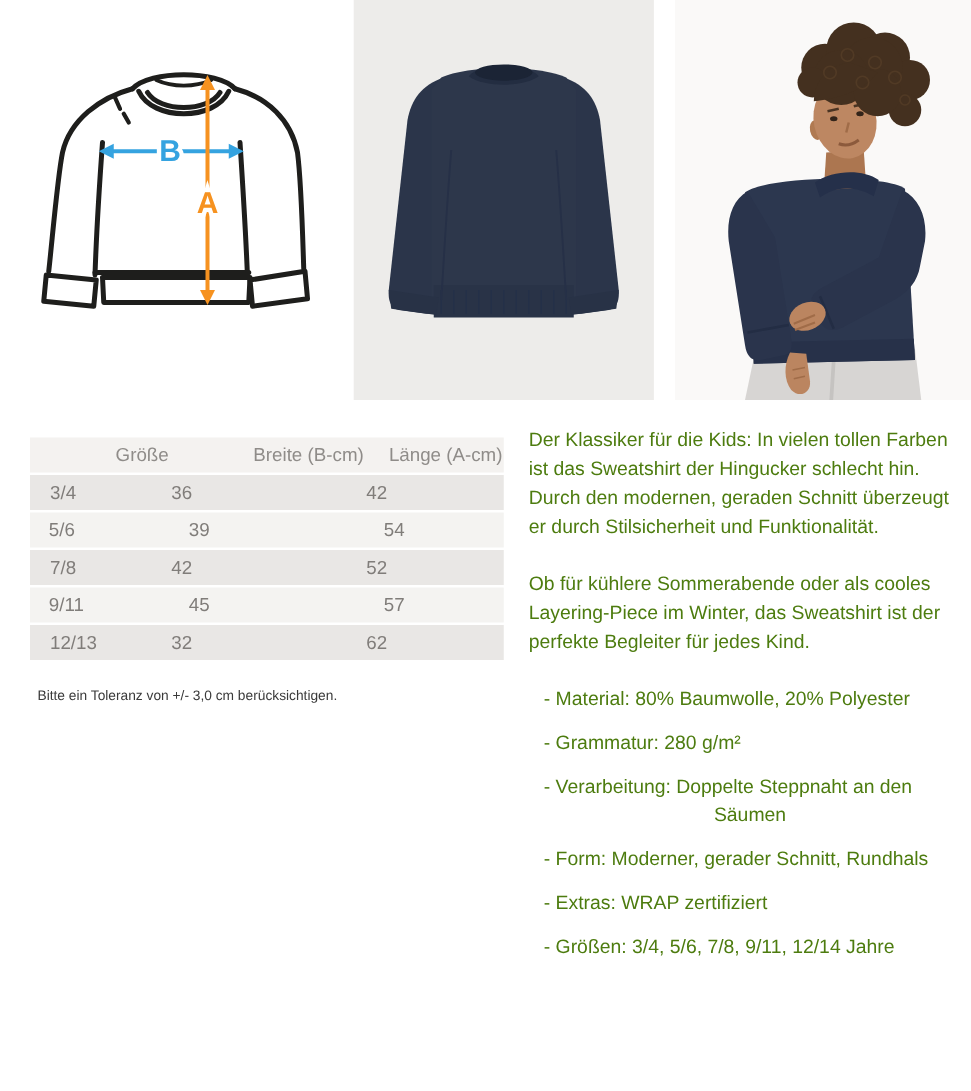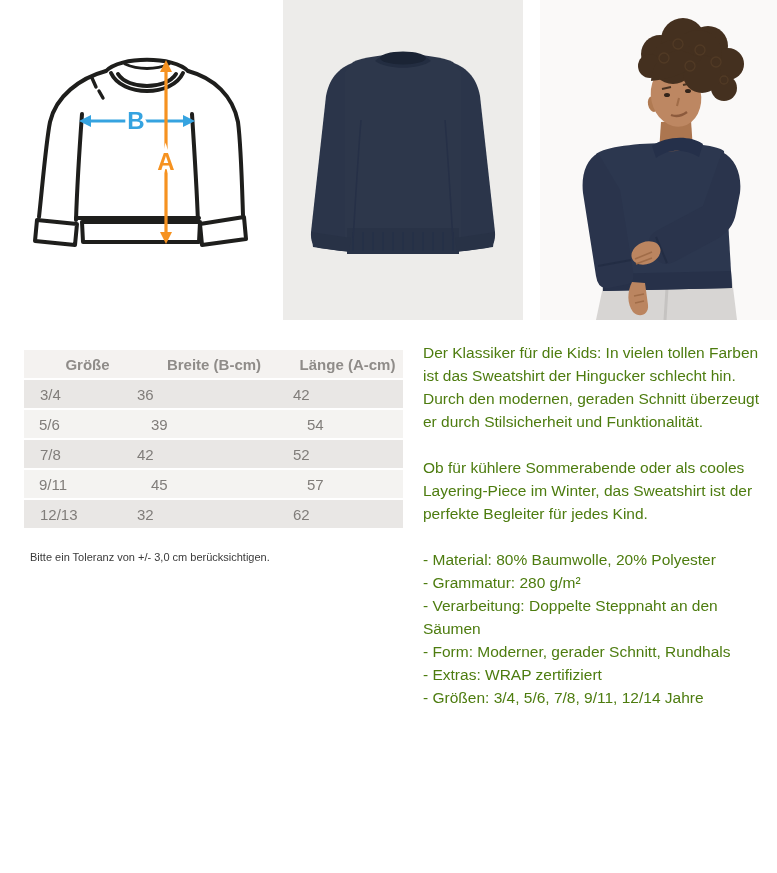--- a/index.html
+++ b/index.html
@@ -8,36 +8,36 @@
 
   
   .diagram-wrap{position:absolute;left:32px;top:50px;width:216px;height:205px;}
   .product-photo{position:absolute;left:283px;top:0;width:240px;height:320px;background:#edecea;}
   .model-photo{position:absolute;left:540px;top:0;width:237px;height:320px;background:#faf9f8;}
   .diagram-wrap svg,.product-photo svg,.model-photo svg{display:block;width:100%;height:100%;}
 
   
   .size-table{position:absolute;left:24px;top:348px;width:379px;
               border-collapse:separate;border-spacing:0 2px;font-size:15px;}
-  .size-table th{font-weight:bold;color:#8f8c89;background:#f4f2f0;text-align:center;height:26px;margin-left:30px;}
+  .size-table th{font-weight:normal;color:#8f8c89;background:#f4f2f0;text-align:right;height:26px;margin-left:30px;}
   .size-table td{color:#807d7a;height:26px;margin-left:16px;}
   .size-table tr.odd td{background:#e9e7e5;}
   .size-table tr.even td{background:#f4f3f1;padding-left:15px;}
   .size-table th:first-child,.size-table td:first-child{padding-left:16px;width:95px;}
   .size-table th:nth-child(2),.size-table td:nth-child(2){width:140px;}
   .size-table th:nth-child(3),.size-table td:nth-child(3){width:auto;}
 
   .tolerance{position:absolute;left:30px;top:551px;font-size:11px;color:#3a3a3a;}
 
   
   .description{position:absolute;left:423px;top:341px;width:354px;
                font-size:15.5px;line-height:23px;color:#4d7c0f;}
   .description p{margin:0 0 23px 0;}
-  .detail-line{margin:0;}
-  .detail-cont{text-align:left;}
+  .detail-line{margin:12px;}
+  .detail-cont{text-align:center;}
 </style>
 </head>
 <body>
 
 <div class="page">
 
   <div class="diagram-wrap">
     <svg viewBox="0 0 216 205">
       <g fill="none" stroke="#1e1e1c" stroke-width="4" stroke-linecap="round" stroke-linejoin="round">
 

